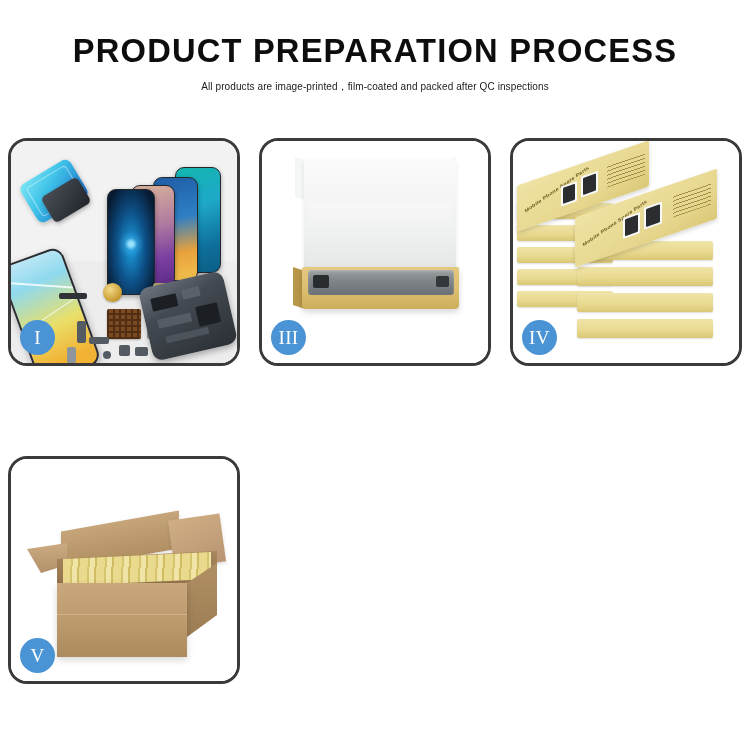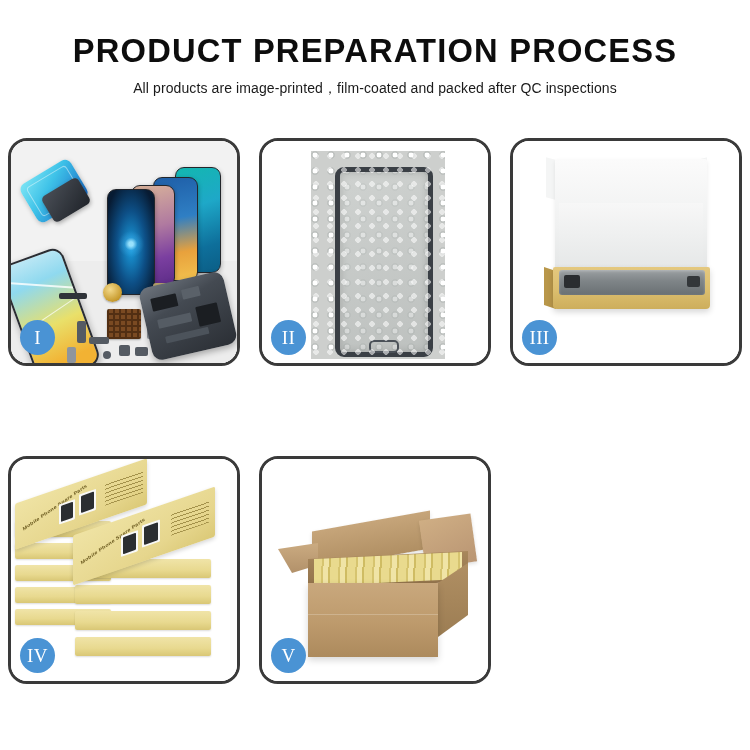--- a/index.html
+++ b/index.html
@@ -22,21 +22,21 @@
     font-size: 33px;
     font-weight: bold;
     letter-spacing: 1.2px;
     color: #0d0d0d;
     line-height: 1;
     transform: scaleX(0.99);
   }
 
   #page-subtitle {
     margin-top: 13px;
-    font-size: 14px;
+    font-size: 10px;
     font-weight: normal;
     color: #1a1a1a;
     letter-spacing: 0.1px;
   }
 
   
   #panel-grid {
     position: absolute;
     left: 8px;
     top: 138px;
@@ -426,30 +426,20 @@
         <i></i>
           <i></i>
           <i></i>
           <i></i>
           <i></i>
       </div>
     </div>
     <div class="badge">I</div>
   </div>
 
-  <div class="panel">
-    <div class="panel-stage">
-      <div class="p2-bg"></div>
-      <div class="p2-photo">
-        <div class="p2-screen"></div>
-        <div class="p2-bubbleover"></div>
-      </div>
-    </div>
-    <div class="badge">II</div>
-  </div>
 
   <div class="panel">
     <div class="panel-stage">
       <div class="p3-bg"></div>
       <div class="p3-lidflapL"></div>
       <div class="p3-lidflapR"></div>
       <div class="p3-lid"></div>
       <div class="p3-foam"></div>
       <div class="p3-boxleft"></div>
       <div class="p3-boxbody"></div>

